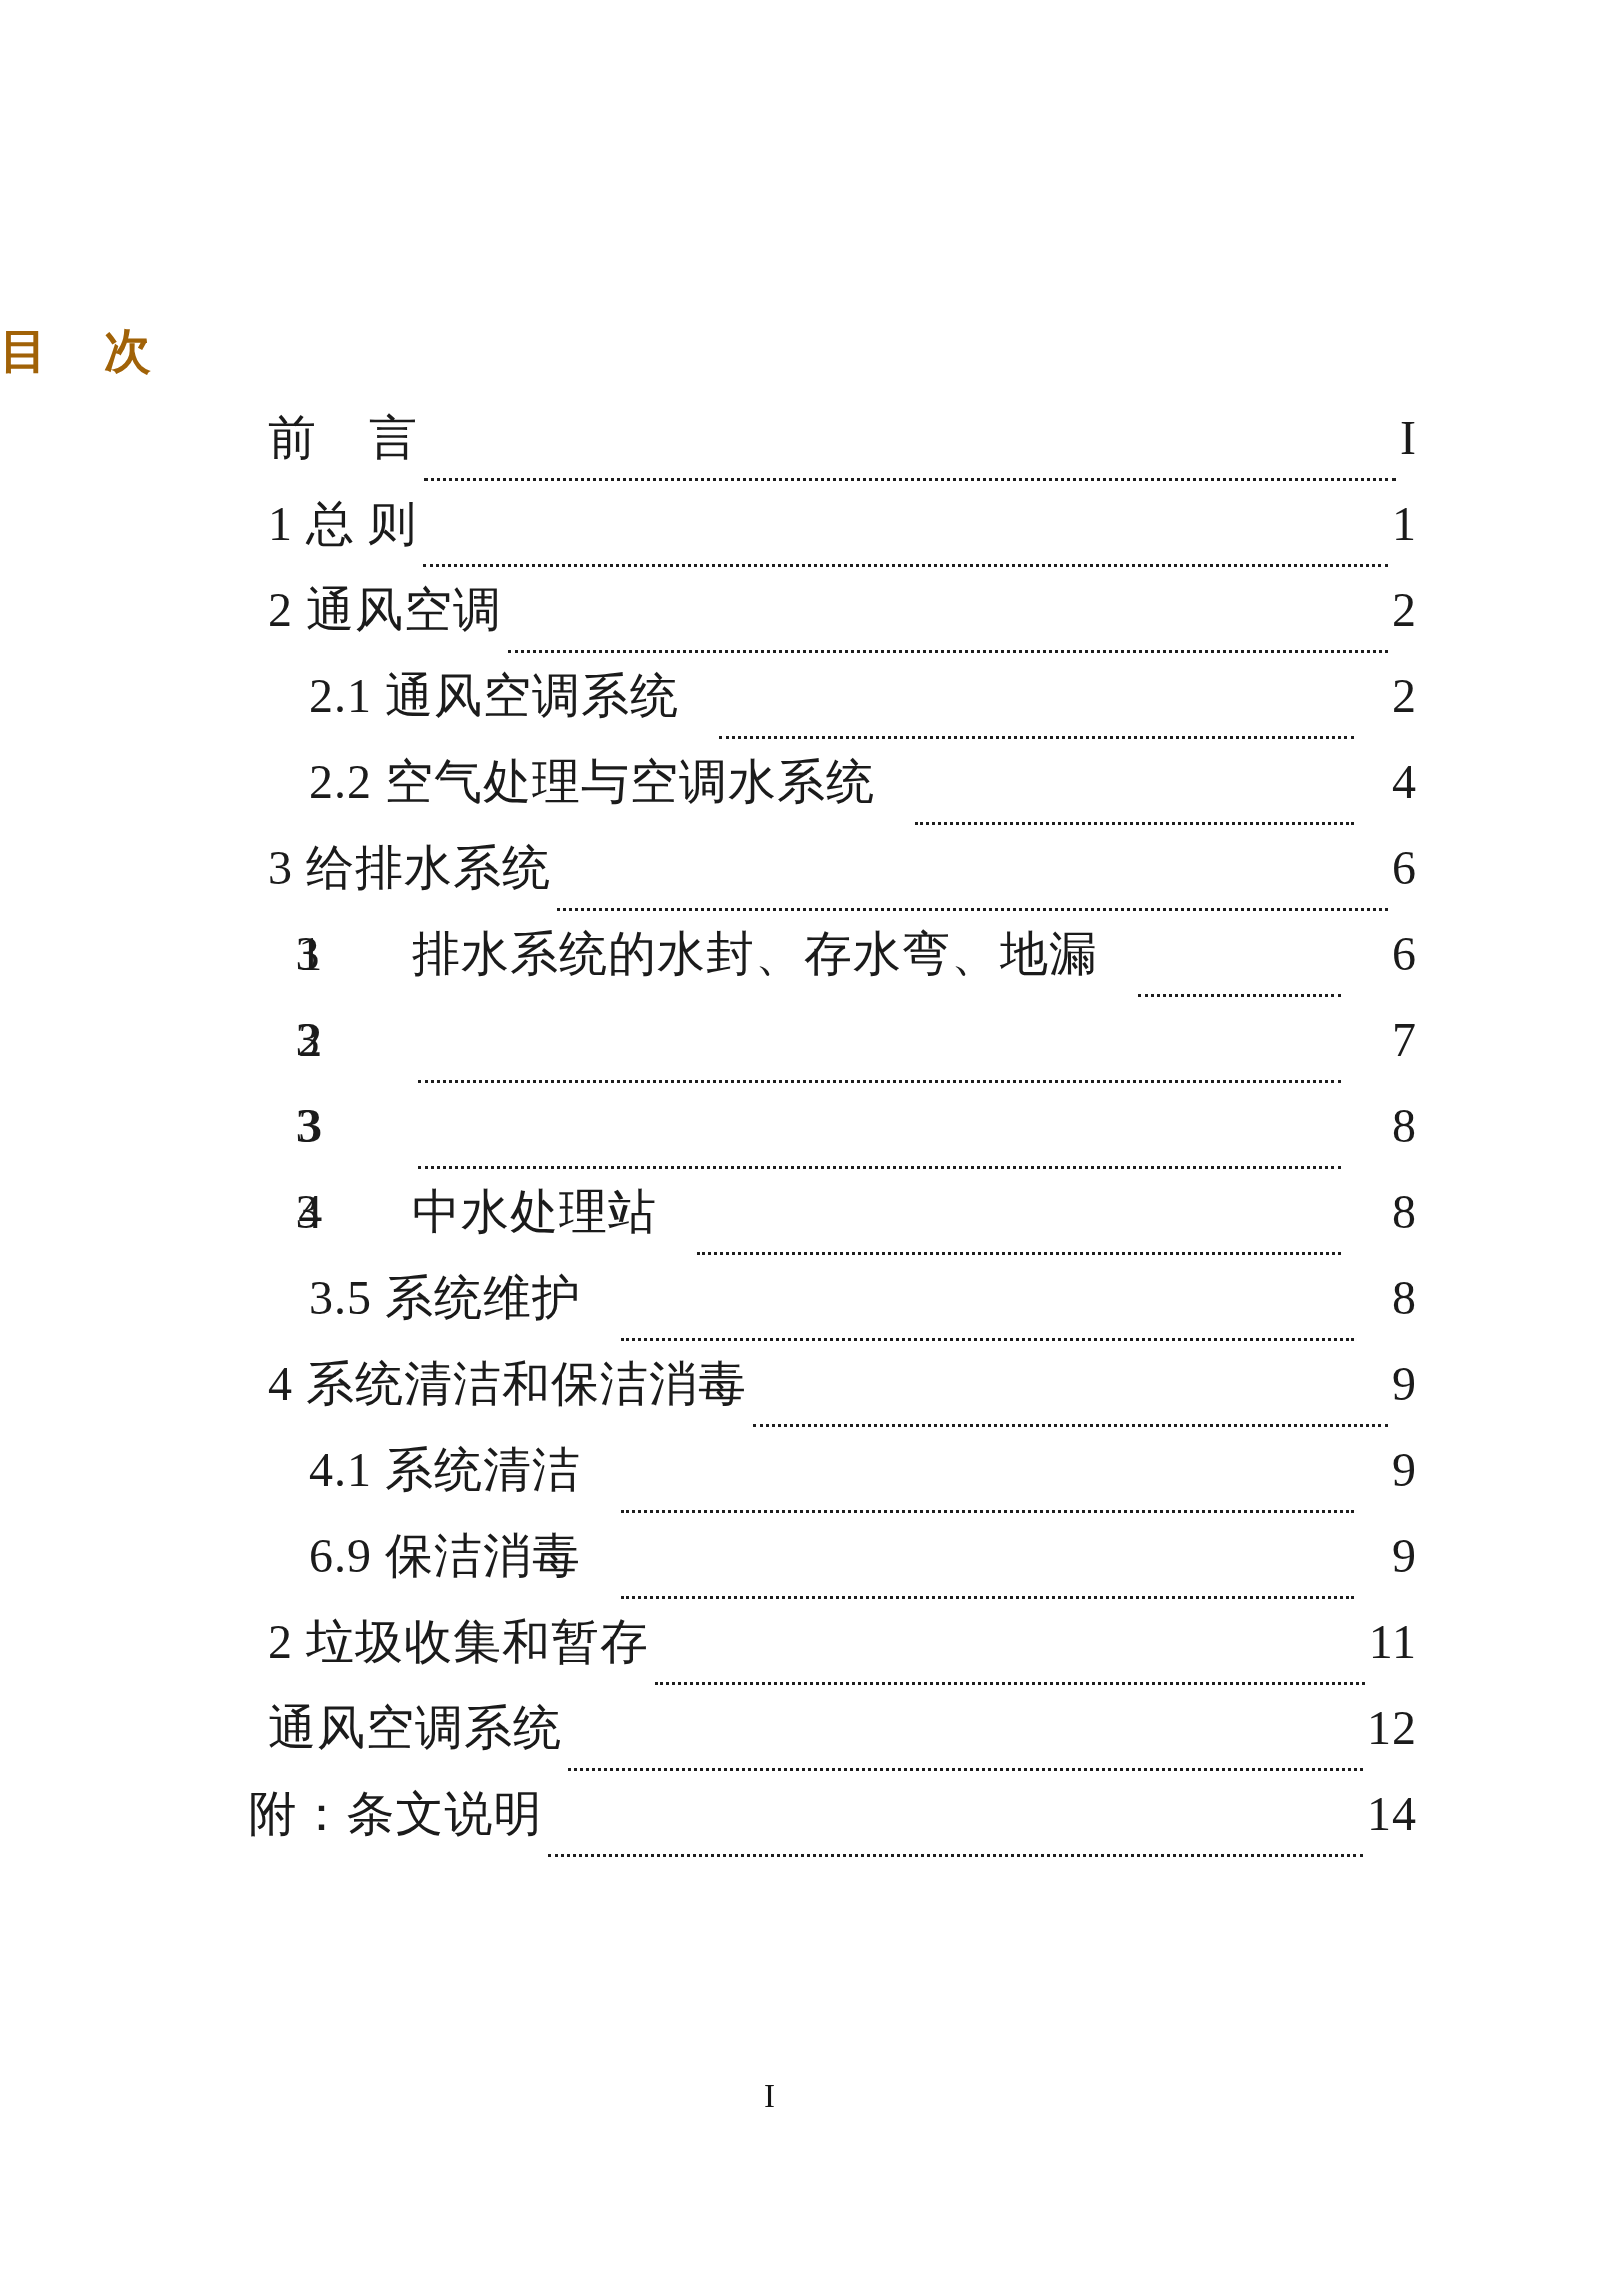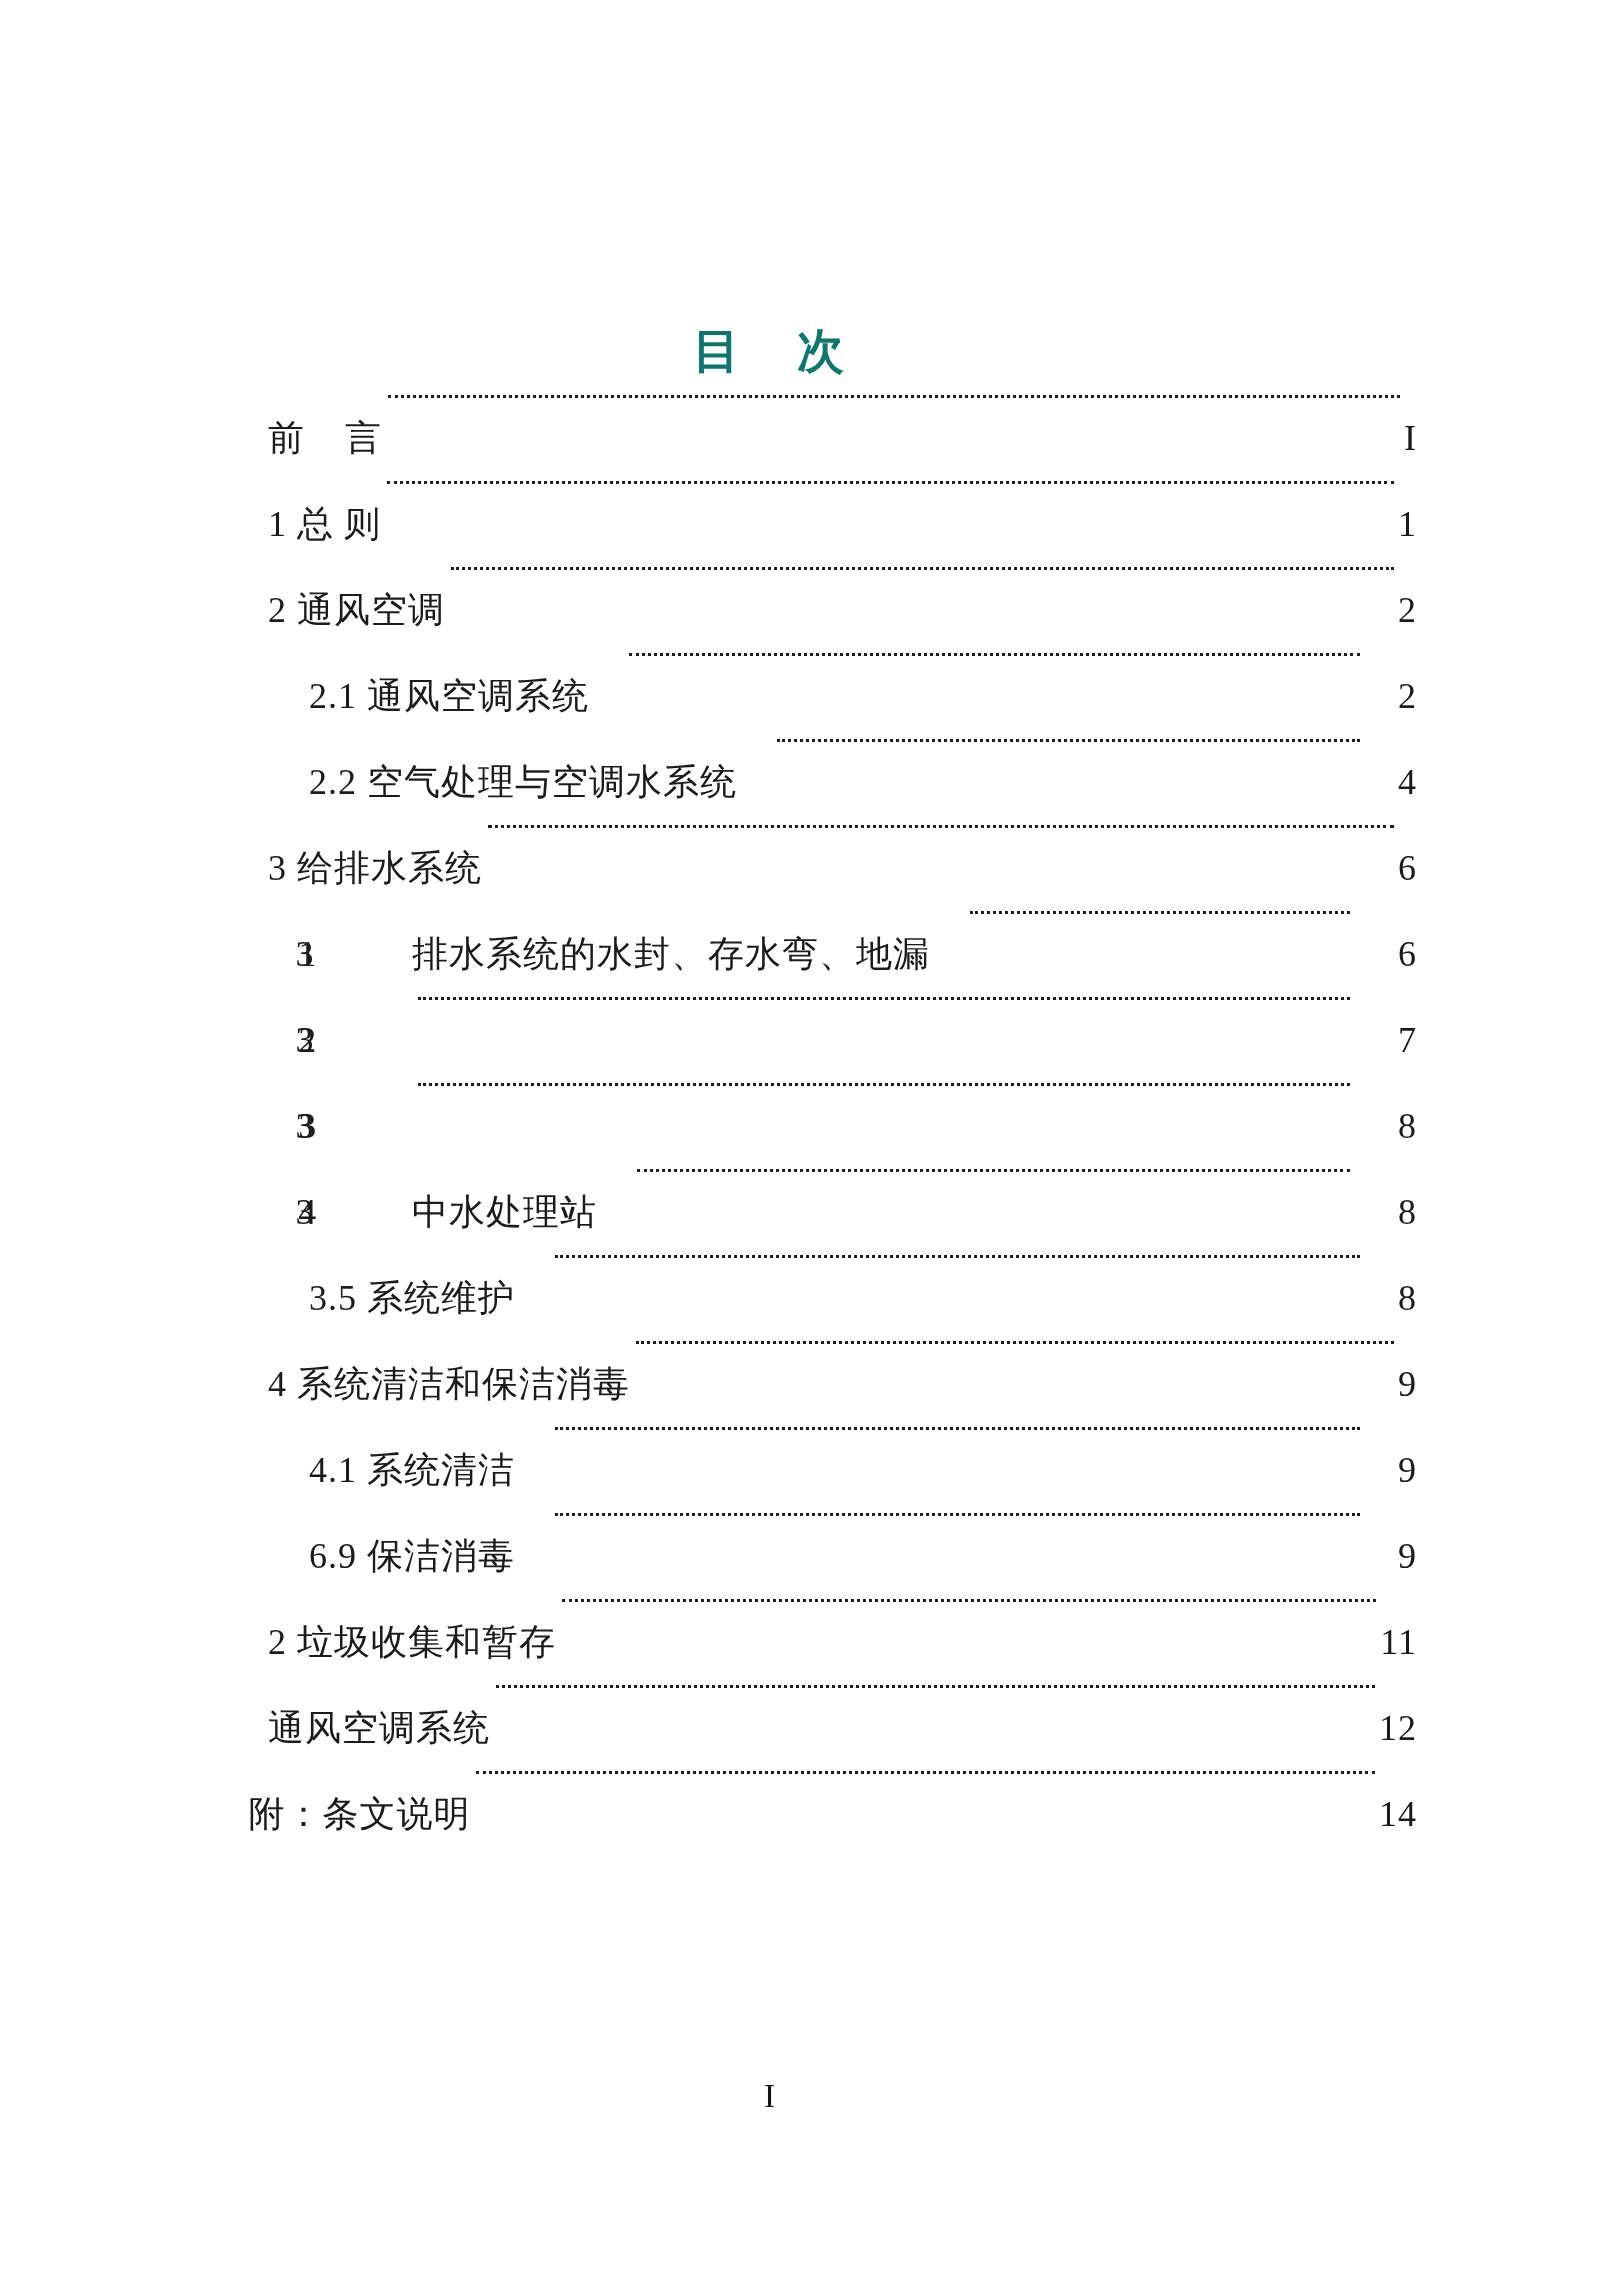--- a/index.html
+++ b/index.html
@@ -12,39 +12,39 @@
     background: #ffffff;
     overflow: hidden;
     font-family: "Liberation Serif", "DejaVu Serif", serif;
     color: #1b1b1b;
   }
   .doc-title {
     position: absolute;
     top: 320px;
     left: 0;
     width: 1539px;
-    text-align: center;
+    text-align: left;
     font-size: 47px;
     font-weight: 700;
     letter-spacing: 2px;
     white-space: pre;
-    color: #0f766e;
+    color: #a16207;
   }
   .toc {
     position: absolute;
     left: 268px;
     top: 395px;
     width: 1149px;
   }
   .toc-row {
     display: flex;
-    align-items: flex-start;
+    align-items: flex-end;
     height: 86px;
     line-height: 86px;
-    font-size: 36px;
+    font-size: 48px;
     letter-spacing: 1px;
     white-space: pre;
   }
   .toc-row .label { flex: 0 0 auto; }
   .toc-row .leader {
     flex: 1 1 auto;
     height: 0;
     border-bottom: 3.9px dotted #1e1e1e;
     margin: 0 3.9px 0 5.9px;
     min-width: 29px;

